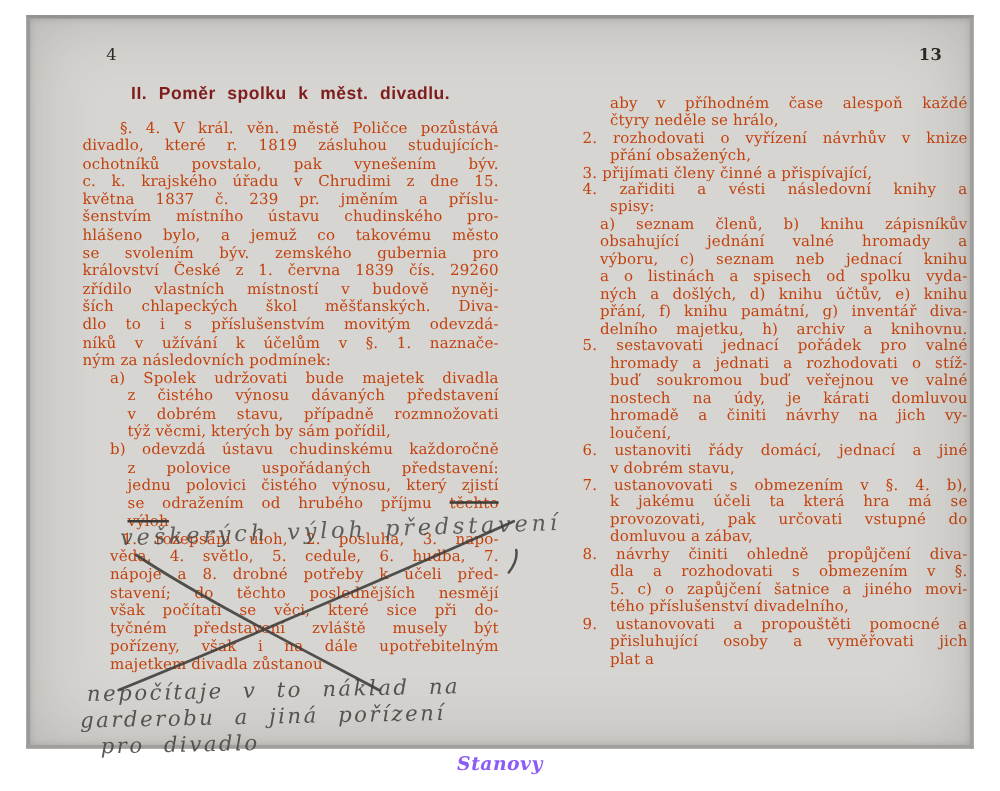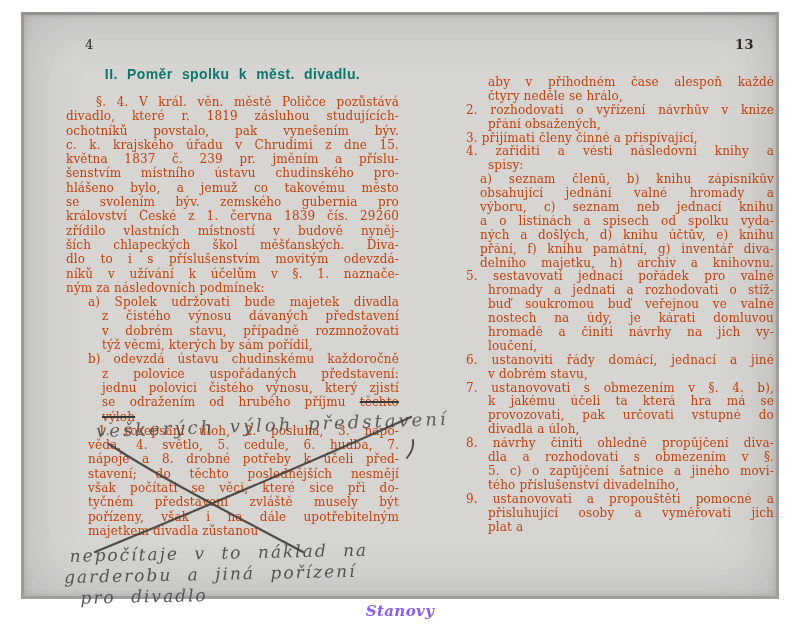--- a/index.html
+++ b/index.html
@@ -20,21 +20,21 @@
     box-shadow:inset 0 0 55px rgba(70,68,64,.22), inset 0 0 6px rgba(120,118,114,.35);
   }
   .pnum{position:absolute;font-size:13px;color:#2b2924;letter-spacing:.5px;}
   .pnumL{left:61px;top:22px;}
   .pnumR{right:22px;top:22px;font-weight:bold;}
   .heading{
     position:absolute;left:42px;top:51px;width:333px;
     text-align:center;
     font-family:"Liberation Sans", sans-serif;
     font-weight:bold;font-size:14px;letter-spacing:.4px;word-spacing:5px;
-    color:#0f766e;
+    color:#7f1d1d;
   }
   .col{position:absolute;color:#c2410c;font-size:12px;letter-spacing:.15px;}
   .colL{left:42px;top:80px;width:333px;}
   .colR{left:420px;top:61px;width:330px;}
   .tl{
     text-align:justify;text-align-last:justify;
     overflow:hidden;white-space:nowrap;
   }
   .colL .tl{line-height:14.3px;height:14.3px;}
   .colR .tl{line-height:13.9px;height:13.9px;}
@@ -143,21 +143,21 @@
           <div class="tl h">hromady a jednati a rozhodovati o stíž-</div>
           <div class="tl h">buď soukromou buď veřejnou ve valné</div>
           <div class="tl h">nostech na údy, je kárati domluvou</div>
           <div class="tl h">hromadě a činiti návrhy na jich vy-</div>
           <div class="tl h last">loučení,</div>
           <div class="tl n">6. ustanoviti řády domácí, jednací a jiné</div>
           <div class="tl h last">v dobrém stavu,</div>
           <div class="tl n">7. ustanovovati s obmezením v §. 4. b),</div>
           <div class="tl h">k jakému účeli ta která hra má se</div>
           <div class="tl h">provozovati, pak určovati vstupné do</div>
-          <div class="tl h last">divadla a úloh,</div>
+          <div class="tl h last">domluvou a zábav,</div>
           <div class="tl n">8. návrhy činiti ohledně propůjčení diva-</div>
           <div class="tl h">dla a rozhodovati s obmezením v §.</div>
           <div class="tl h">5. c) o zapůjčení šatnice a jiného movi-</div>
           <div class="tl h last">tého příslušenství divadelního,</div>
           <div class="tl n">9. ustanovovati a propouštěti pomocné a</div>
           <div class="tl h">přisluhující osoby a vyměřovati jich</div>
           <div class="tl h last">plat a</div>
         </div>
     </div>
 

